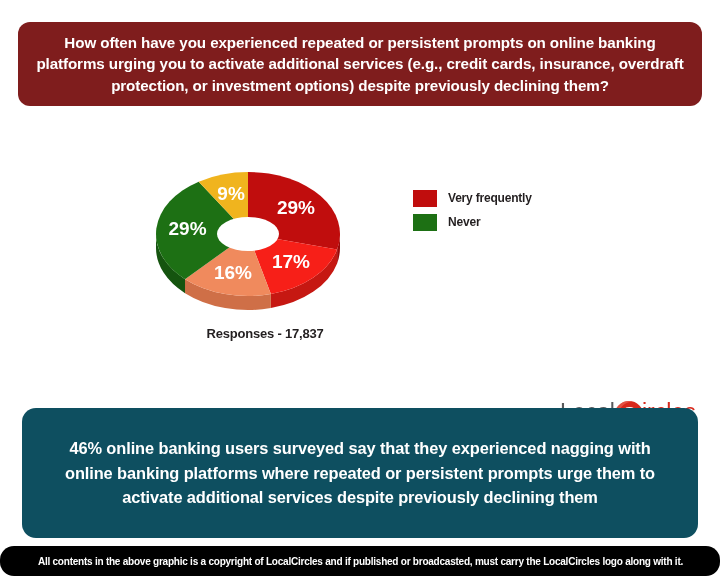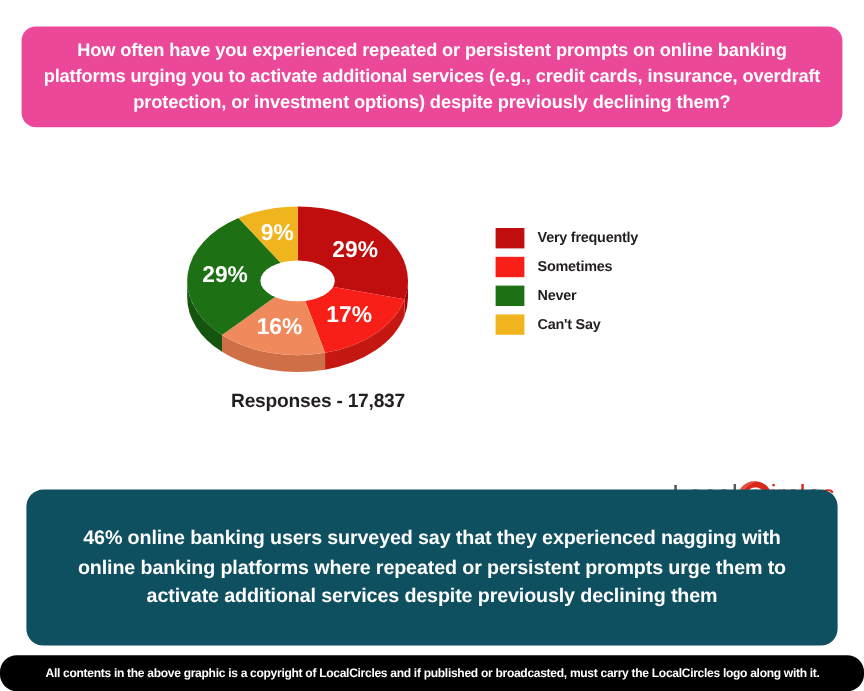--- a/index.html
+++ b/index.html
@@ -16,21 +16,21 @@
     font-family: "Liberation Sans", sans-serif;
   }
 
   
   #question-banner {
     position: absolute;
     left: 18px;
     top: 22px;
     width: 684px;
     height: 84px;
-    background: #ec4899;
+    background: #7f1d1d;
     border-radius: 12px;
     box-sizing: border-box;
     display: flex;
     align-items: center;
     justify-content: center;
     padding: 4px 14px;
   }
   #question-text {
     color: #ffffff;
     font-size: 15.2px;
@@ -66,21 +66,21 @@
     dominant-baseline: middle;
   }
 
   
   #responses-label {
     position: absolute;
     left: 120px;
     top: 206px;
     width: 290px;
     text-align: center;
-    font-size: 16px;
+    font-size: 13px;
     font-weight: bold;
     color: #231f20;
     letter-spacing: -0.2px;
   }
 
   
   #legend {
     position: absolute;
     left: 413px;
     top: 66px;
@@ -208,30 +208,22 @@
     </div>
 
     <div id="responses-label">Responses - 17,837</div>
 
     <div id="legend">
         <div class="legend-row">
           <span class="legend-swatch" style="background: rgb(192, 13, 13);"></span>
           <span class="legend-label">Very frequently</span>
         </div>
         <div class="legend-row">
-          <span class="legend-swatch" style="background: rgb(247, 31, 24);"></span>
-          <span class="legend-label">Sometimes</span>
-        </div>
-        <div class="legend-row">
           <span class="legend-swatch" style="background: rgb(29, 112, 20);"></span>
           <span class="legend-label">Never</span>
-        </div>
-        <div class="legend-row">
-          <span class="legend-swatch" style="background: rgb(240, 180, 30);"></span>
-          <span class="legend-label">Can't Say</span>
         </div>
       </div>
   </div>
 
   <div id="logo">
     <svg id="logo-svg" width="148" height="40" viewBox="0 0 148 40">
       <text id="logo-text-1" x="0" y="24" font-family="Liberation Sans, sans-serif" font-size="23" fill="#58595b">Local</text>
 
       <g>
         <ellipse cx="69" cy="36.5" rx="12" ry="2.6" fill="#d9d9d9" opacity="0.75"></ellipse>

